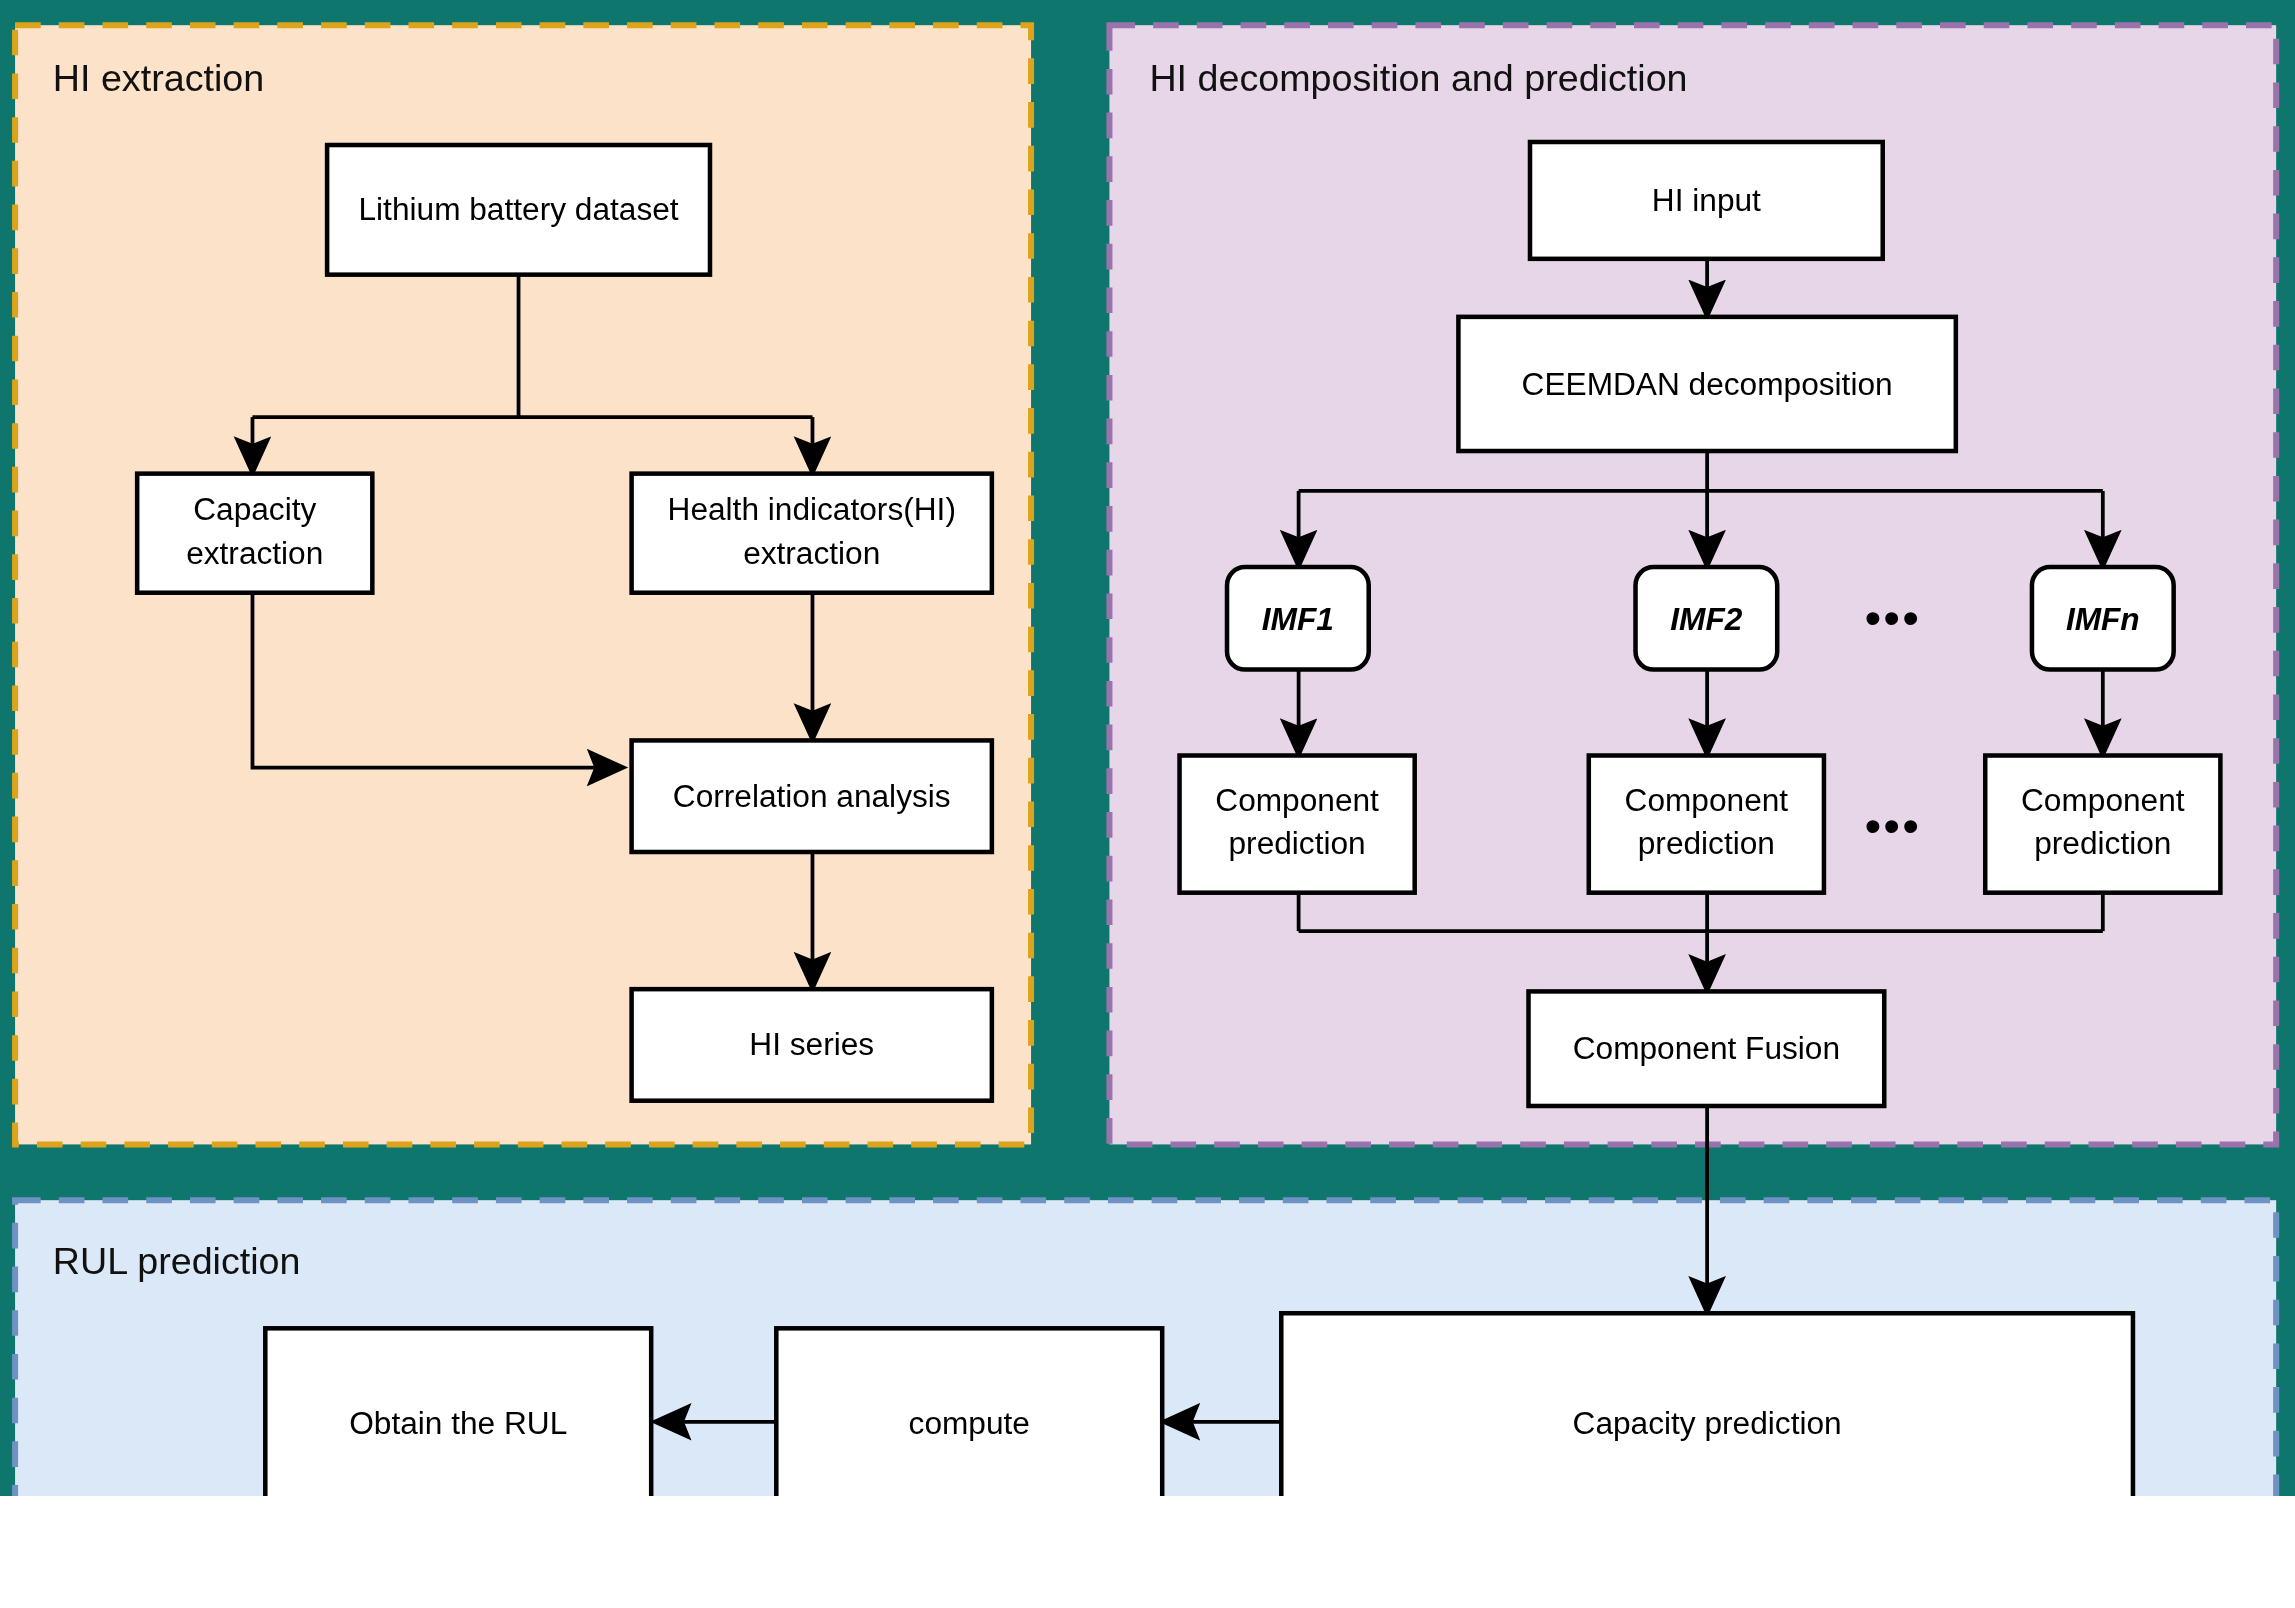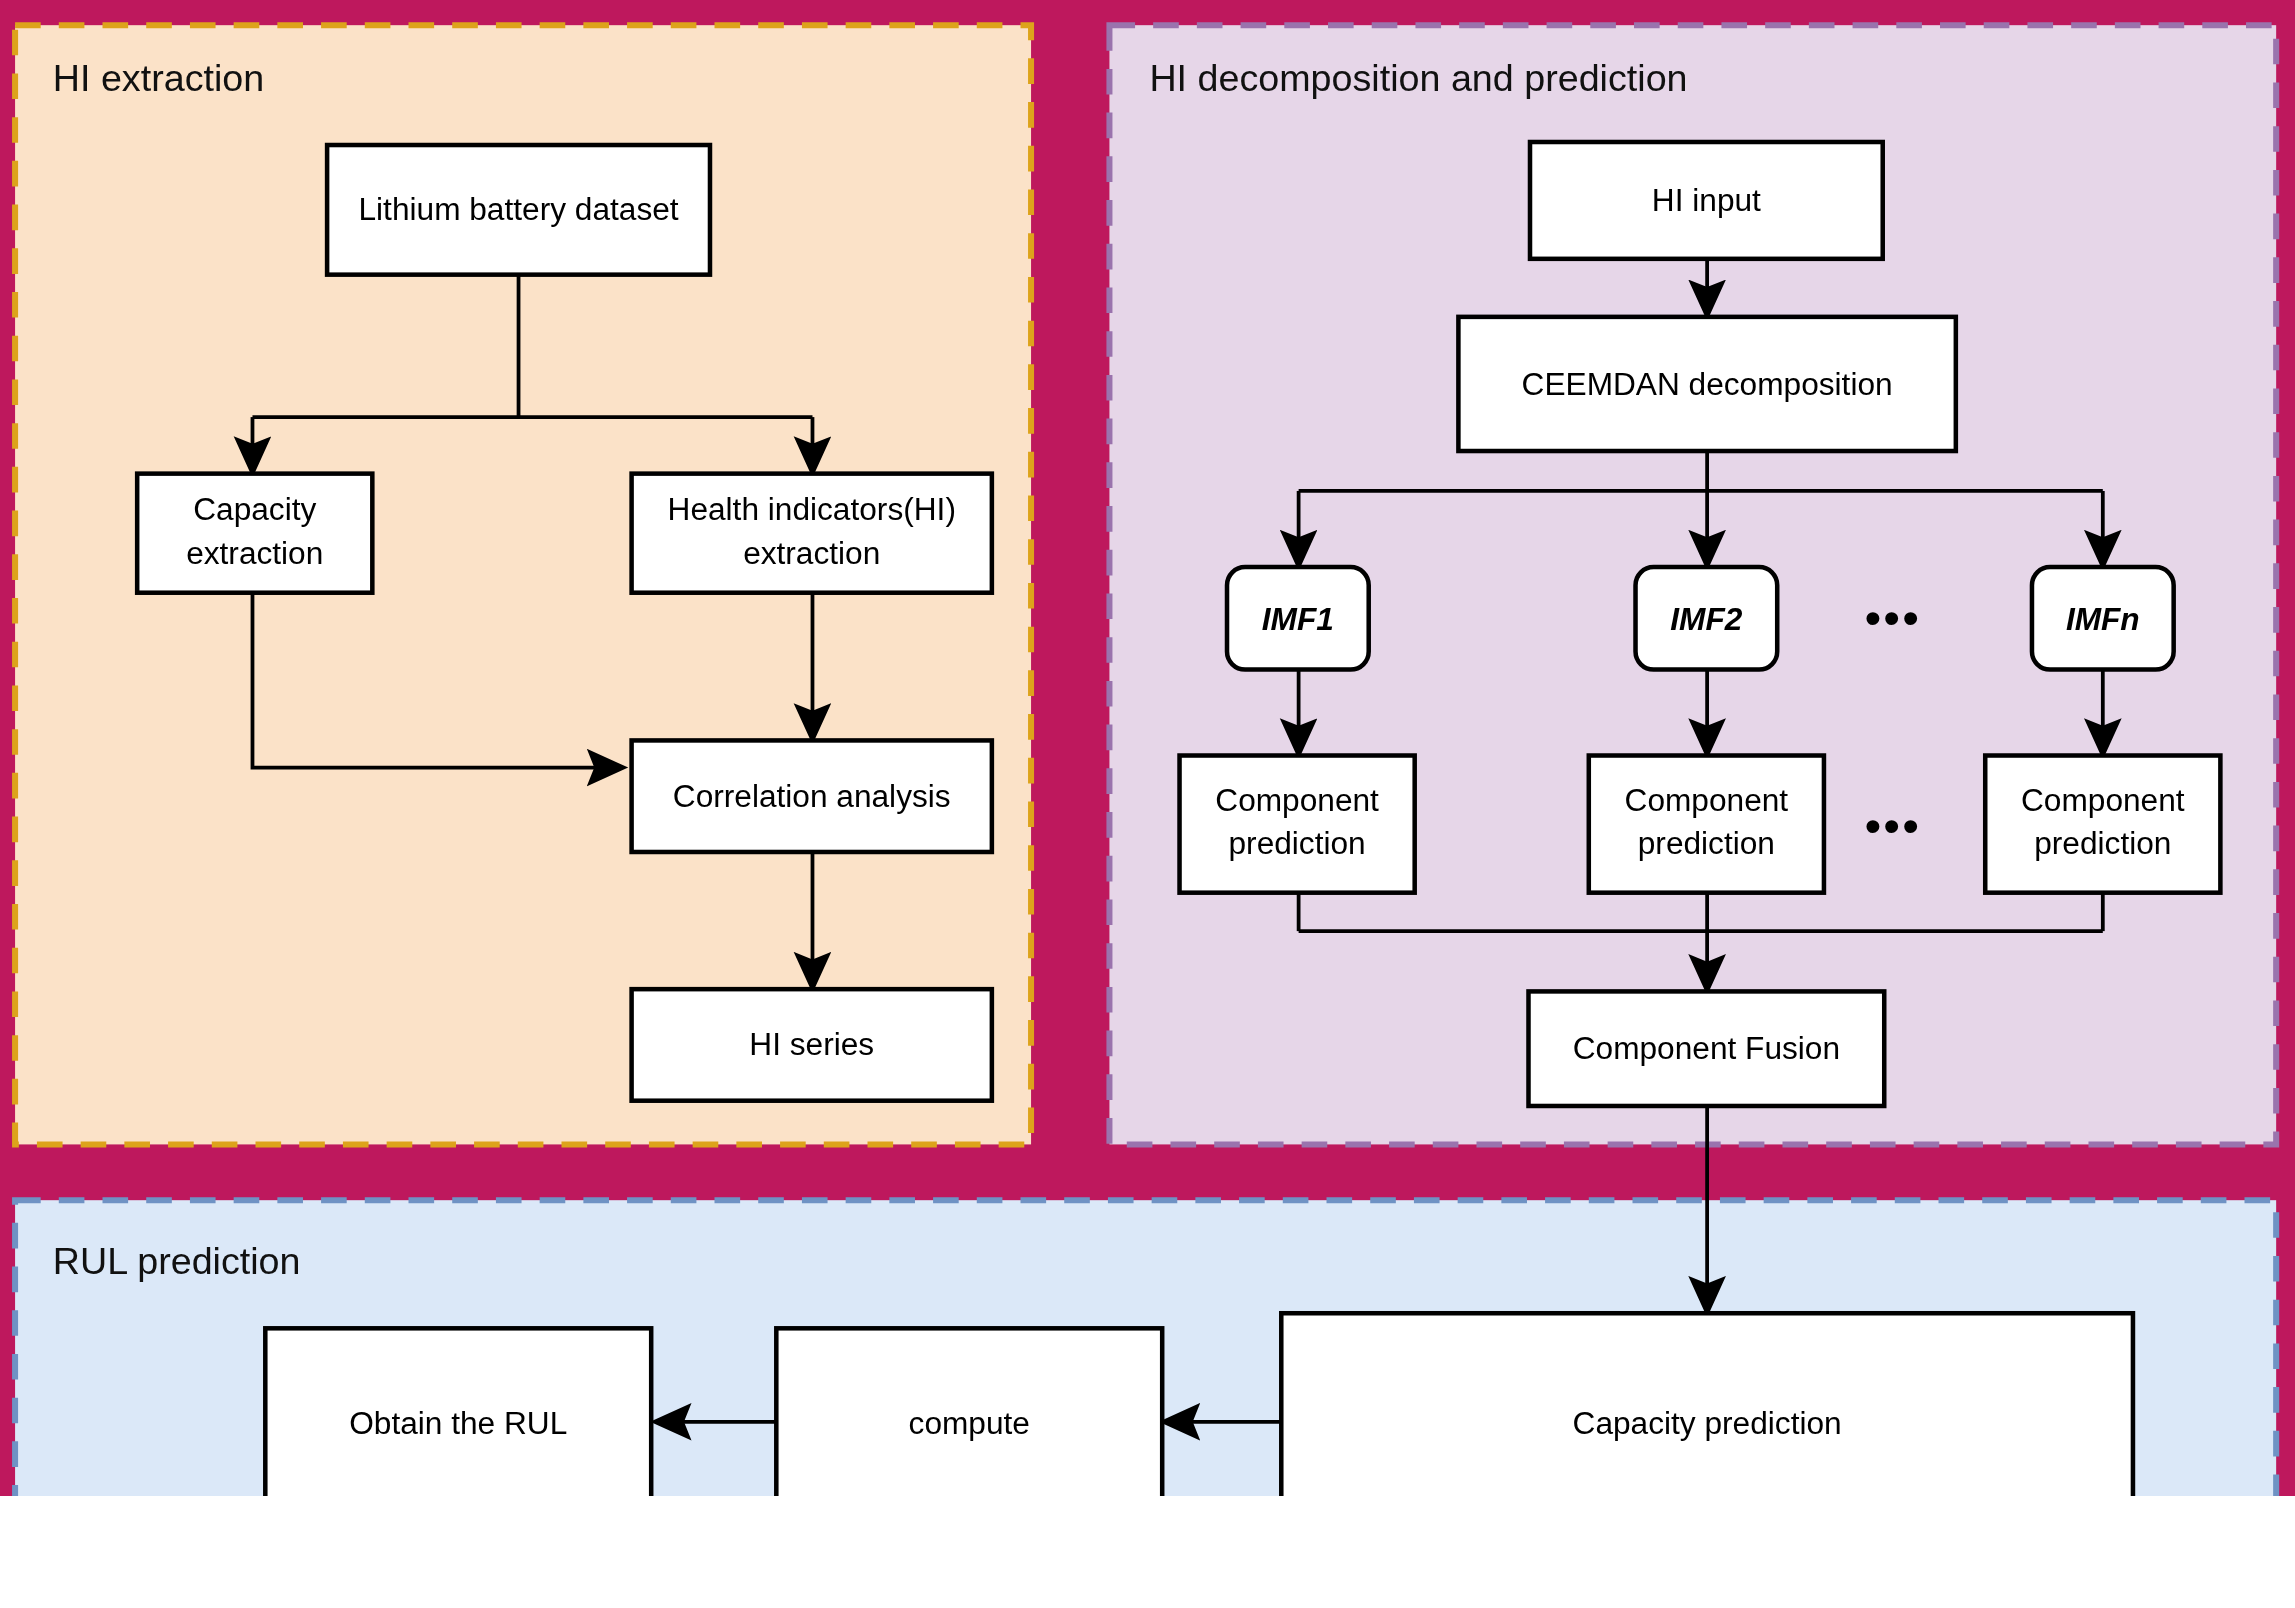--- a/index.html
+++ b/index.html
@@ -4,21 +4,21 @@
 <style>
   html, body {
     margin: 0;
     padding: 0;
     background: #ffffff;
   }
   #canvas {
     position: relative;
     width: 2295px;
     height: 1496px;
-    background: #be185d;
+    background: #0f766e;
     font-family: "Liberation Sans", sans-serif;
     text-decoration: underline;
   }
   svg.layer {
     position: absolute;
     top: 0;
     left: 0;
     width: 2295px;
     height: 1609px;
     overflow: visible;

